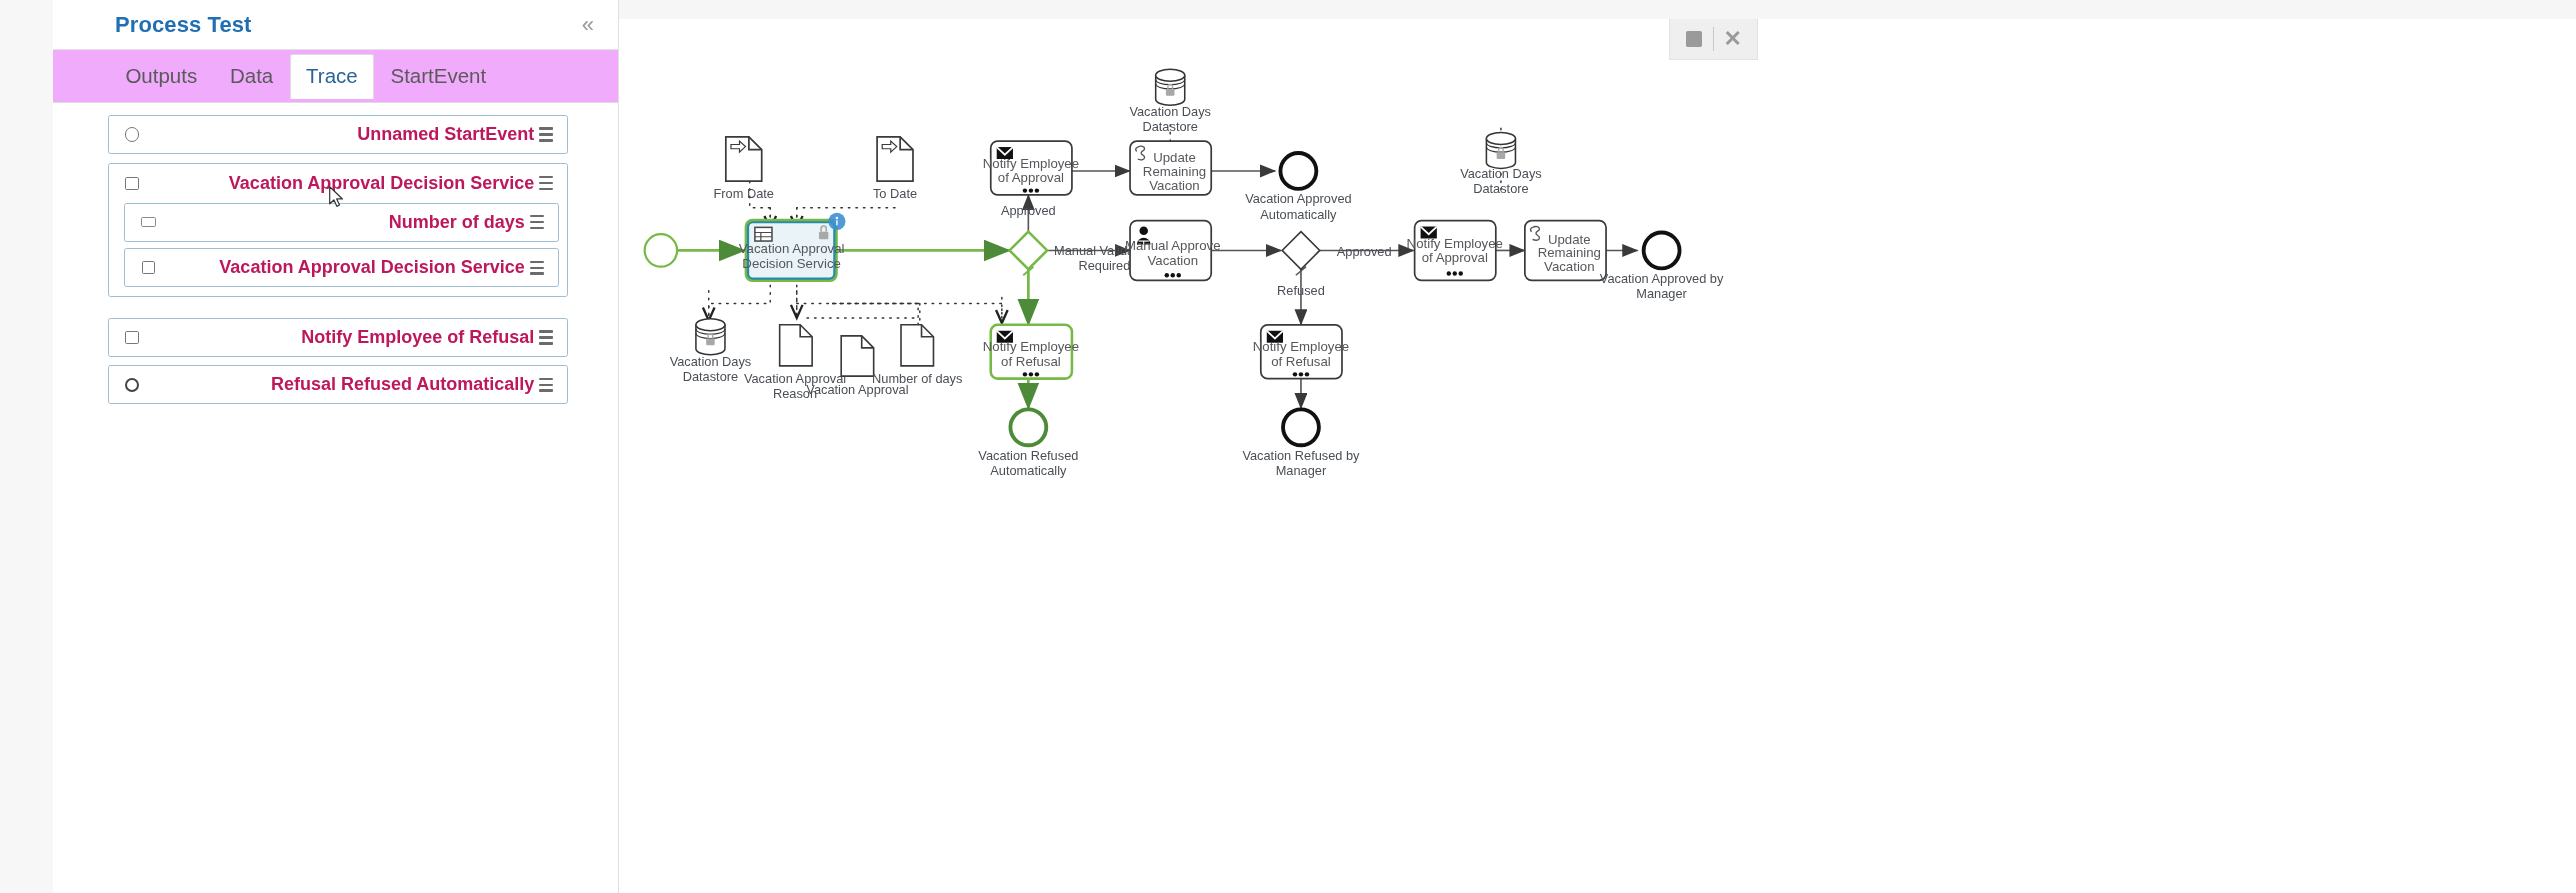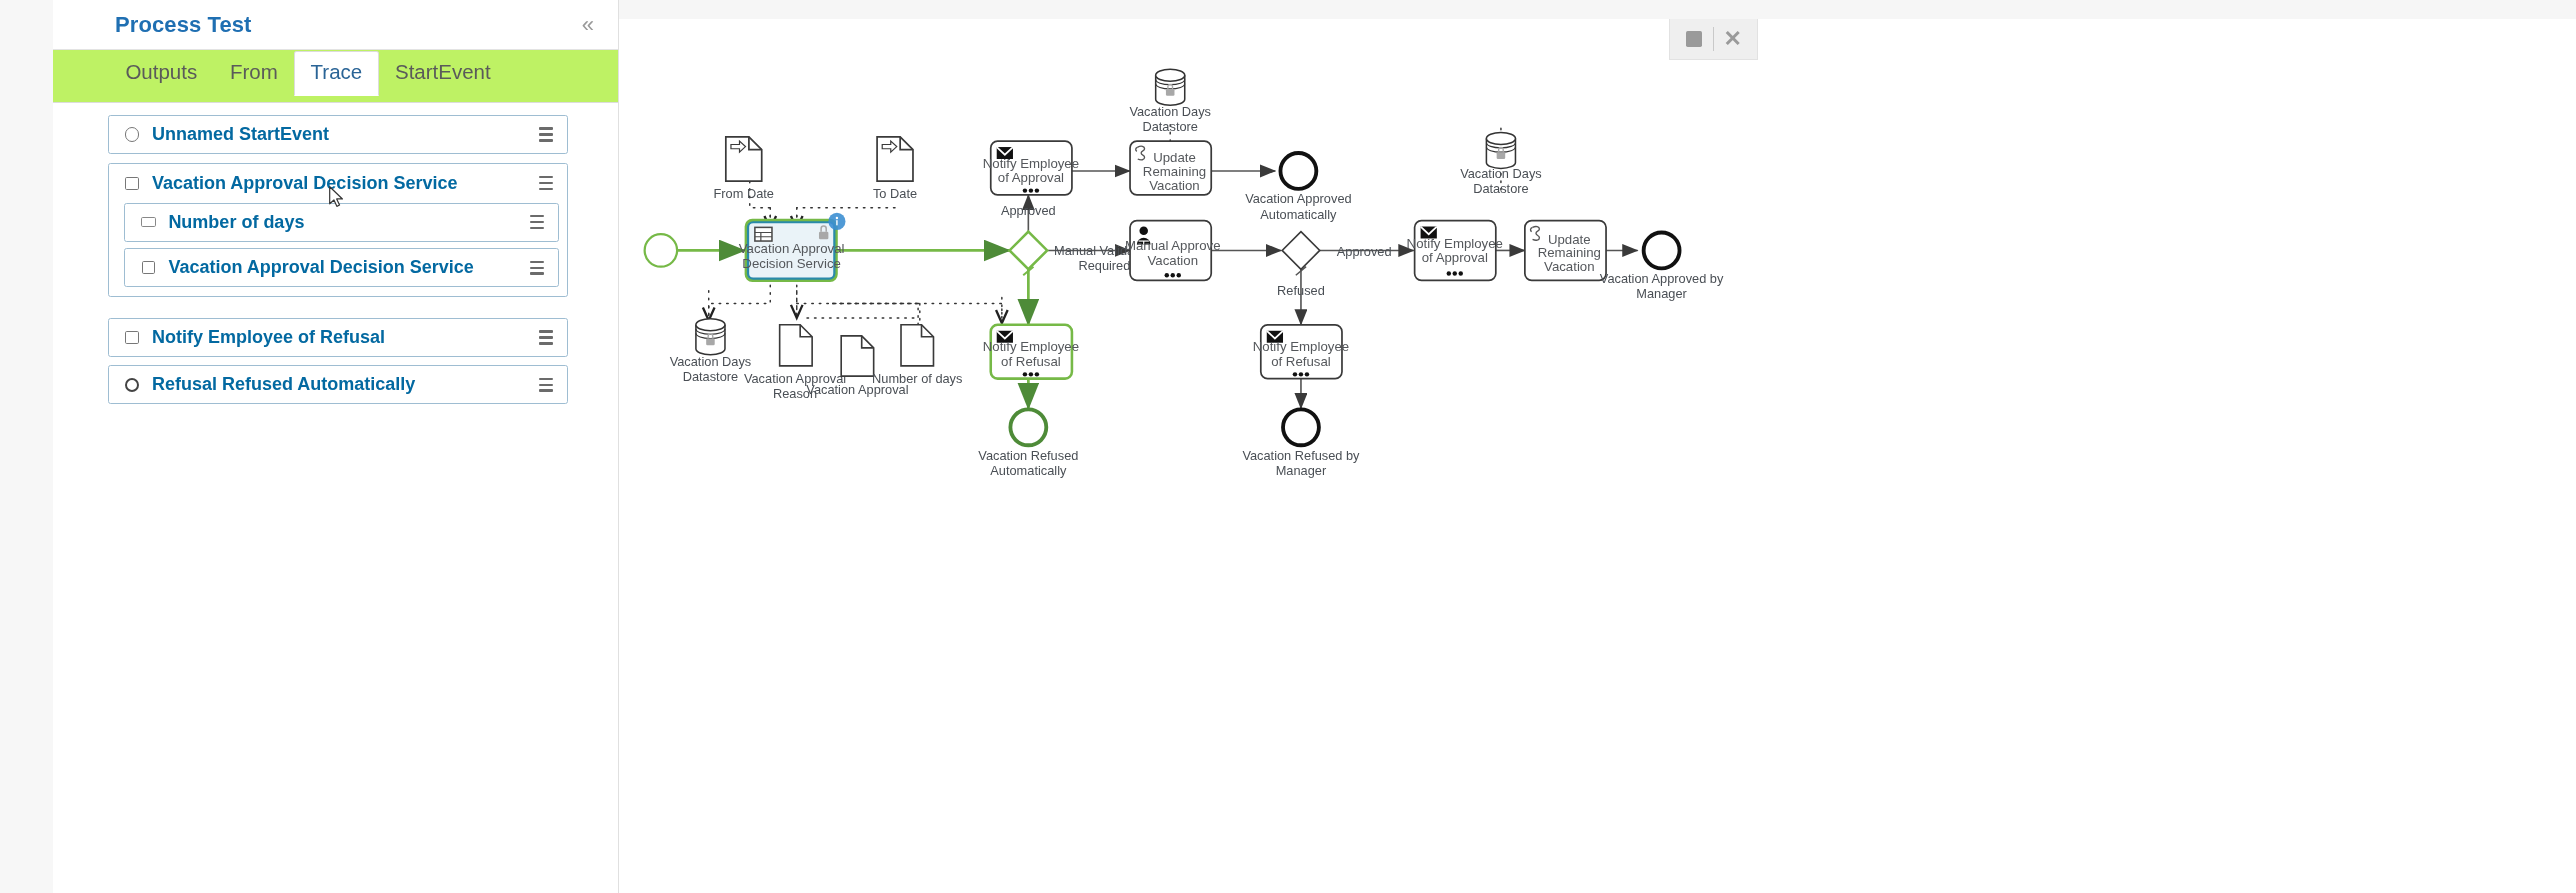--- a/index.html
+++ b/index.html
@@ -53,24 +53,24 @@
     line-height: 1;
     cursor: pointer;
     user-select: none;
     padding: 3.4px 5.1px;
   }
 
   
   .tabbar {
     height: 53px;
     display: flex;
-    align-items: flex-start;
+    align-items: center;
     padding-left: 56px;
     border-bottom: 0.9px solid #dcdcdc;
-    background: #bef264;
+    background: #f0abfc;
     position: relative;
   }
   .tab {
     font-size: 20.5px;
     color: #5a5a5a;
     padding: 8.5px 15.4px 10.3px 15.4px;
     cursor: pointer;
     position: relative;
     top: 0.9px;
     border: 0.9px solid transparent;
@@ -147,25 +147,26 @@
     border-radius: 1.7px;
   }
   .ic-diamond {
     width: 11px; height: 11px;
     border: 1.7px solid #888;
     transform: rotate(45deg);
   }
   .row-label {
     font-size: 18px;
     font-weight: bold;
-    color: #0369a1;
+    color: #be185d;
     flex: 1;
     white-space: nowrap;
     overflow: hidden;
     text-overflow: ellipsis;
+    text-align: right;
   }
   .row-menu {
     flex: 0 0 auto;
     width: 19px;
     display: flex;
     flex-direction: column;
     justify-content: center;
     gap: 3.4px;
     cursor: pointer;
     padding-left: 5.1px;
@@ -261,21 +262,21 @@
 
   <div class="panel">
 
     <div class="panel-titlebar">
       <div class="panel-title">Process Test</div>
       <div class="collapse-btn">«</div>
     </div>
 
     <div class="tabbar">
       <div class="tab">Outputs</div>
-      <div class="tab">From</div>
+      <div class="tab">Data</div>
       <div class="tab active">Trace</div>
       <div class="tab">StartEvent</div>
 
       <svg class="mouse-cursor" viewBox="0 0 20 28">
         <path d="M2,2 L2,22 L7,17.5 L10.4,25 L13.6,23.5 L10.2,16.3 L17,16.3 Z" fill="#ffffff" stroke="#333" stroke-width="1.4" stroke-linejoin="round"></path>
       </svg>
     </div>
 
     <div class="trace-list">
 

